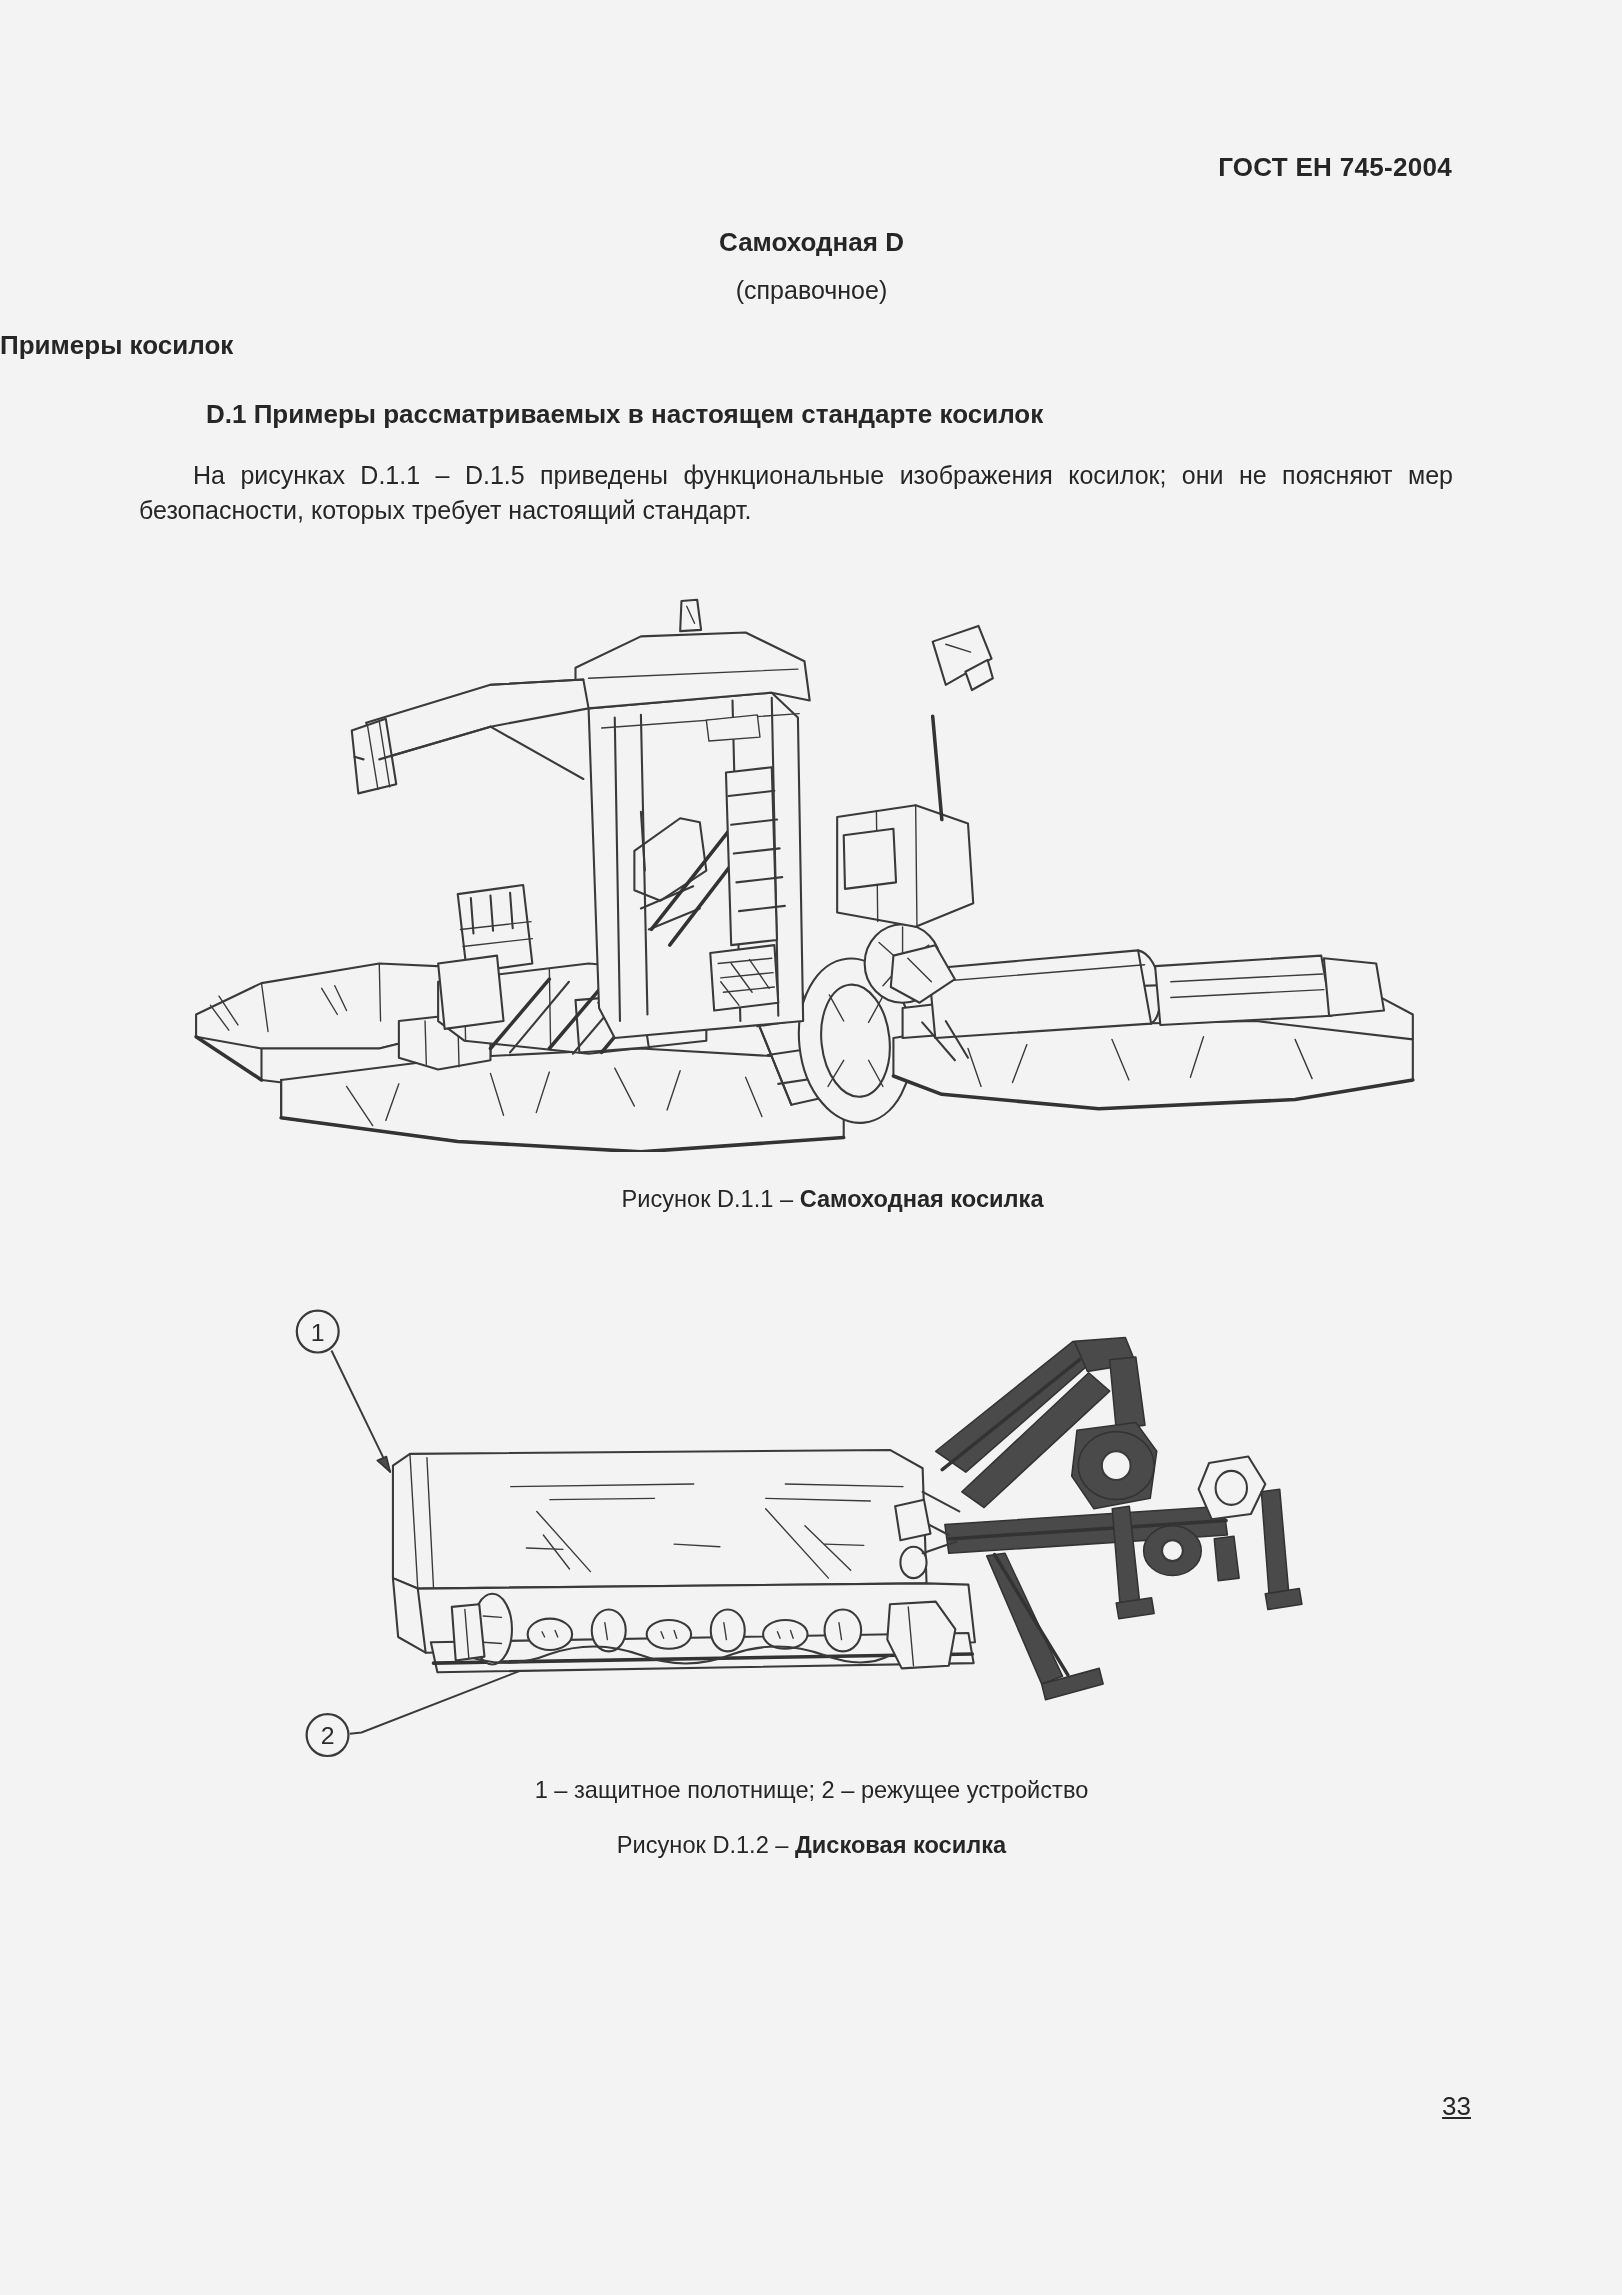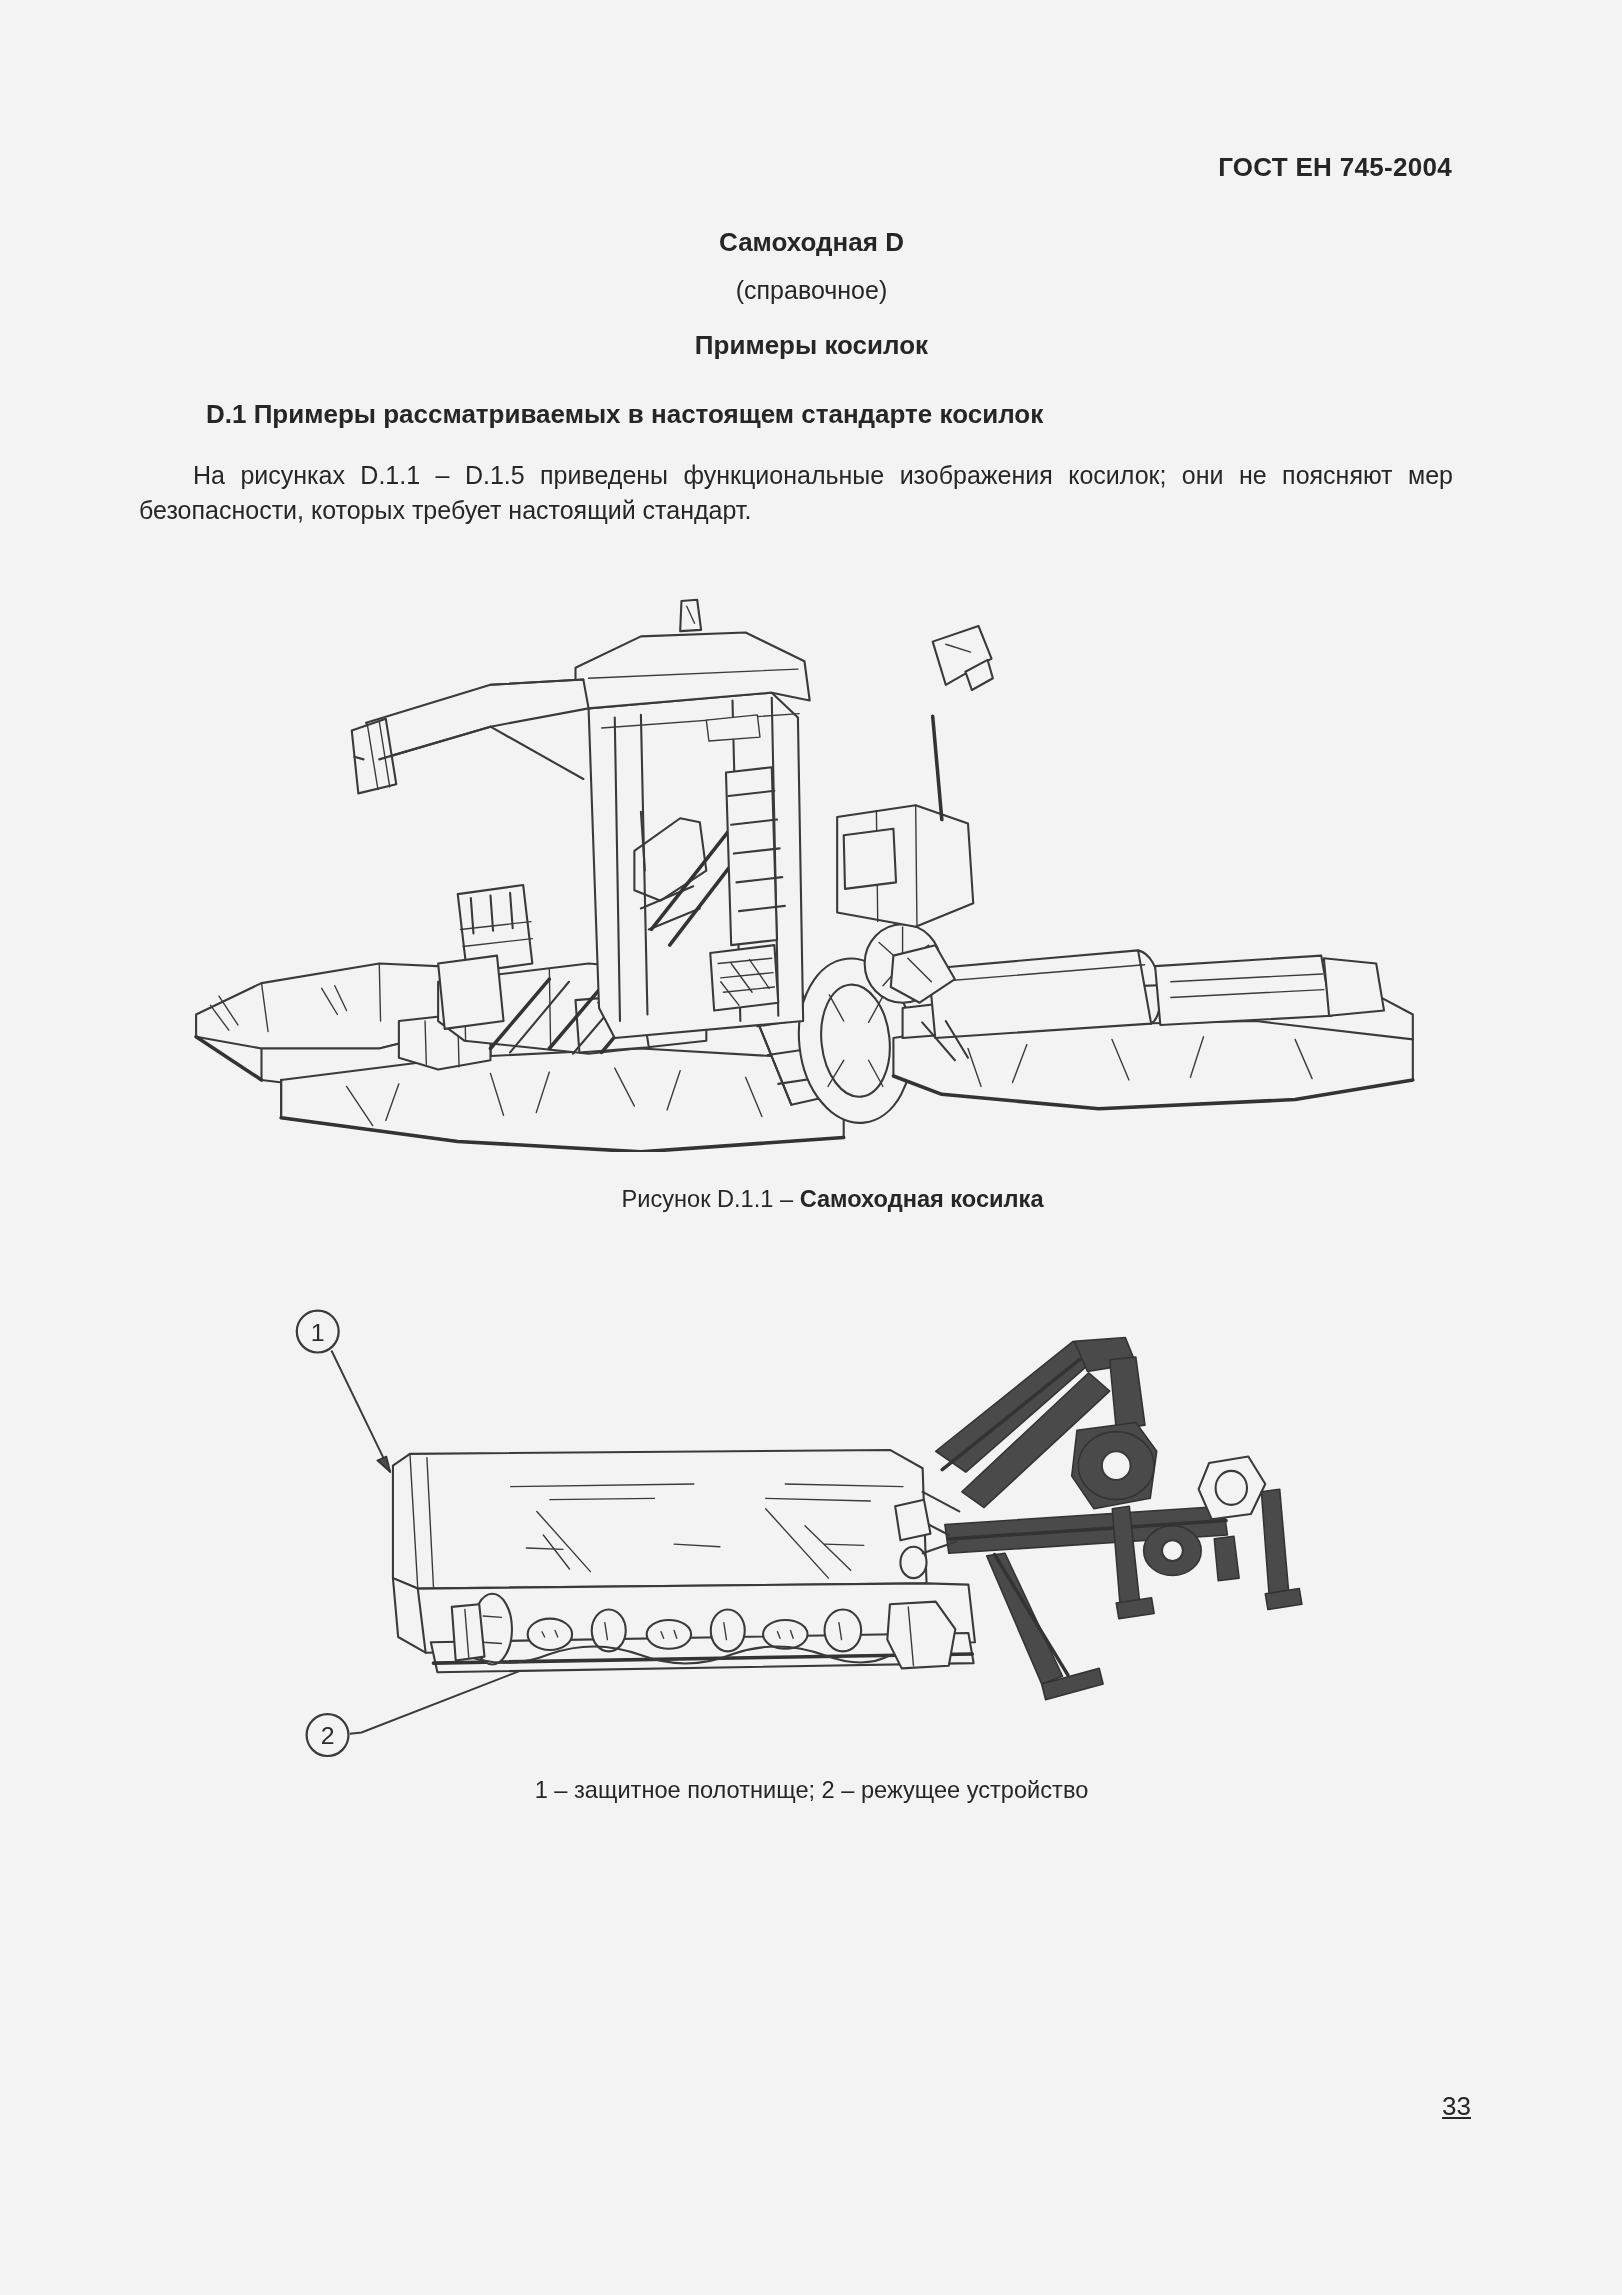--- a/index.html
+++ b/index.html
@@ -46,21 +46,20 @@
     width: 1623px;
     text-align: center;
     font-size: 25px;
     font-weight: normal;
   }
   .annex-heading {
     position: absolute;
     top: 330px;
     left: 0;
     width: 1623px;
-    text-align: center;
     font-size: 26px;
     font-weight: bold;
   }
 
   
   .section-heading {
     position: absolute;
     top: 399px;
     left: 190px;
     font-size: 26px;
@@ -328,17 +327,20 @@
       <path class="ln" d="M1010 330 L1066 360 M1000 370 L1050 396"></path>
       <path class="fl-w" d="M968 352 L1012 342 L1022 394 L976 404 Z"></path>
       <ellipse class="fl-w" cx="996" cy="438" rx="20" ry="24"></ellipse>
       <path class="ln" d="M1010 424 L1062 406"></path>
       <path class="fl-d" d="M1456 402 L1486 398 L1494 462 L1462 466 Z"></path>
     </svg>
   </div>
 
   <div class="fig-legend">1 – защитное полотнище; 2 – режущее устройство</div>
 
+  <div class="fig-caption" id="cap2">
+    <span>Рисунок D.1.2 – </span><b>Дисковая косилка</b>
+  </div>
 
   <div class="folio">33</div>
 
 </div>
 
 
 </body></html>

